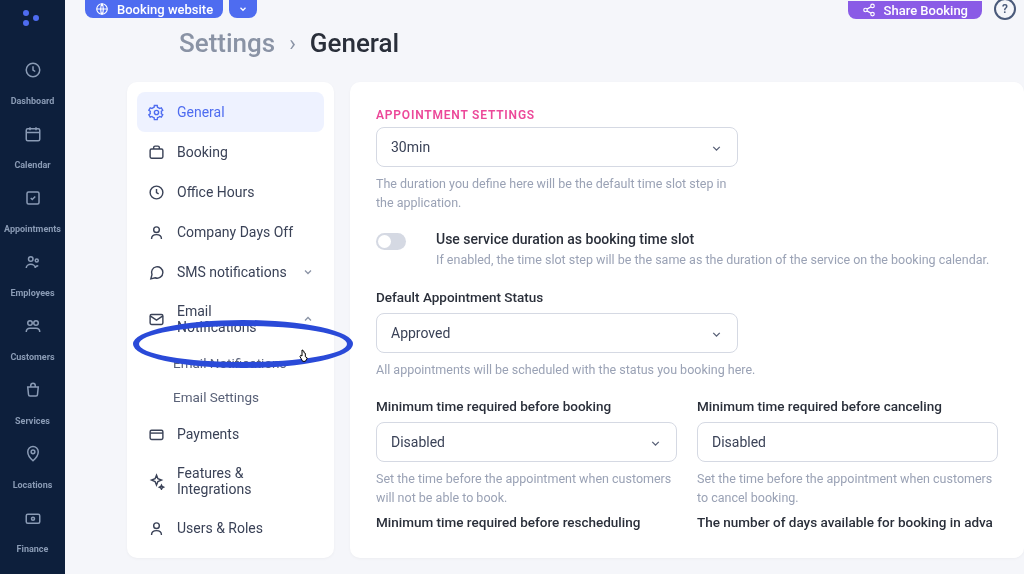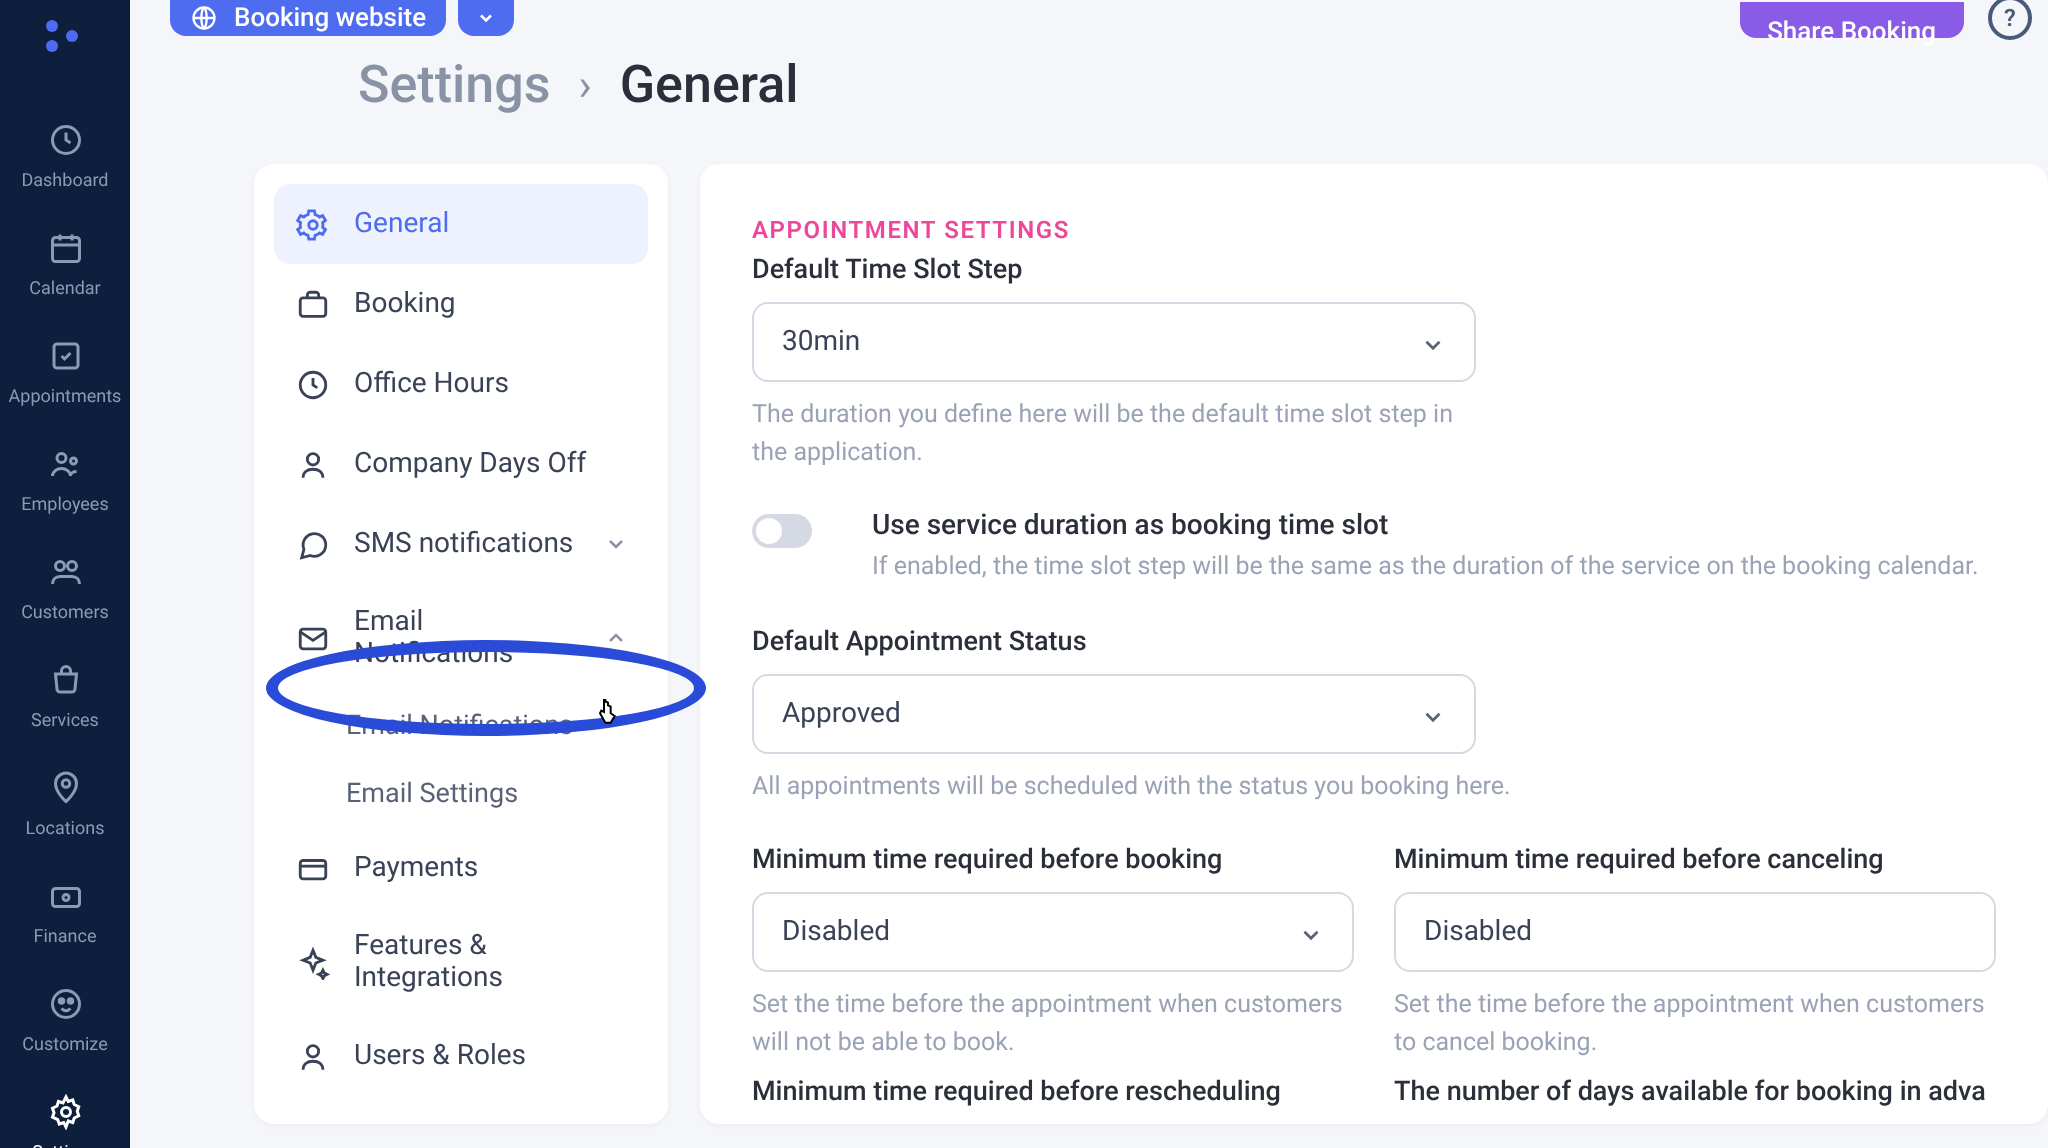--- a/index.html
+++ b/index.html
@@ -5,31 +5,31 @@
 * { margin: 0; padding: 0; box-sizing: border-box; font-family: -apple-system, BlinkMacSystemFont, "Segoe UI", Roboto, sans-serif; }
 body { background: #f5f6fa; overflow: hidden; width: 1024px; height: 574px; position: relative; }
 .app { display: flex; height: 574px; }
 
 
 .nav-sidebar { width: 65px; background: #0d1f3c; display: flex; flex-direction: column; align-items: center; padding-top: 8px; }
 .nav-logo { width: 24px; height: 24px; margin-bottom: 20px; }
 .nav-item { display: flex; flex-direction: column; align-items: center; justify-content: center; width: 65px; padding: 8px 0 10px; cursor: pointer; color: #8a9bb5; }
 .nav-item.active { color: #fff; }
 .nav-item .ico { width: 20px; height: 20px; display: flex; align-items: center; justify-content: center; }
-.nav-item .lbl { font-size: 9px; margin-top: 6px; color: #8a9bb5; }
+.nav-item .lbl { font-size: 9px; margin-top: 16px; color: #8a9bb5; font-weight: bold; }
 .nav-item.active .lbl { color: #fff; }
 .nav-spacer { flex: 1; }
 
 
 .main { flex: 1; display: flex; flex-direction: column; padding-left: 44px; }
 .topbar-left { position: absolute; top: 0; left: 85px; }
 .btn-booking { background: #4e6cf0; color: #fff; border-radius: 0 0 8px 8px; display: flex; align-items: center; height: 18px; padding: 0 10px; font-size: 13px; font-weight: 500; }
 .btn-booking-chev { background: #4e6cf0; color: #fff; width: 28px; height: 18px; border-radius: 0 0 8px 8px; margin-left: 6px; display: flex; align-items: center; justify-content: center; }
 .topbar-right { position: absolute; top: 0; right: 8px; display: flex; align-items: center; gap: 12px; }
-.btn-share { background: #8a5be6; color: #fff; border-radius: 0 0 8px 8px; display: flex; align-items: center; padding: 0 14px; height: 18px; font-size: 13px; font-weight: 500; gap: 8px; flex-direction: column; }
+.btn-share { background: #8a5be6; color: #fff; border-radius: 0 0 8px 8px; display: flex; align-items: center; padding: 0 14px; height: 18px; font-size: 13px; font-weight: 500; gap: 8px; }
 .help-circle { width: 22px; height: 22px; border: 2px solid #4a5a7a; border-radius: 50%; display: flex; align-items: center; justify-content: center; color: #4a5a7a; font-size: 12px; font-weight: 600; margin-top: -2px; }
 
 
 .breadcrumb { padding: 28px 0 24px 70px; display: flex; align-items: center; gap: 14px; }
 .breadcrumb .crumb1 { font-size: 26px; color: #8a93a5; font-weight: 500; }
 .breadcrumb .sep { font-size: 22px; color: #8a93a5; }
 .breadcrumb .crumb2 { font-size: 26px; color: #2a2f3a; font-weight: 500; }
 
 
 .content { display: flex; gap: 0; padding-left: 18px; }
@@ -298,21 +298,20 @@
               </svg>
             </span>
           <span>Users &amp; Roles</span>
         </div>
       </div>
 
       <div class="form-panel">
         <div class="section-title">APPOINTMENT SETTINGS</div>
 
         <div class="field-block">
-          <div class="field-label">Default Time Slot Step</div>
           <div class="select-box">
             <span>30min</span>
             <svg width="13" height="13" viewBox="0 0 24 24" fill="none" stroke="#5a6278" stroke-width="2.5">
                 <path d="M6 9l6 6 6-6"></path>
               </svg>
           </div>
           <div class="help-text">The duration you define here will be the default time slot step in the application.</div>
         </div>
 
         <div class="toggle-row">

